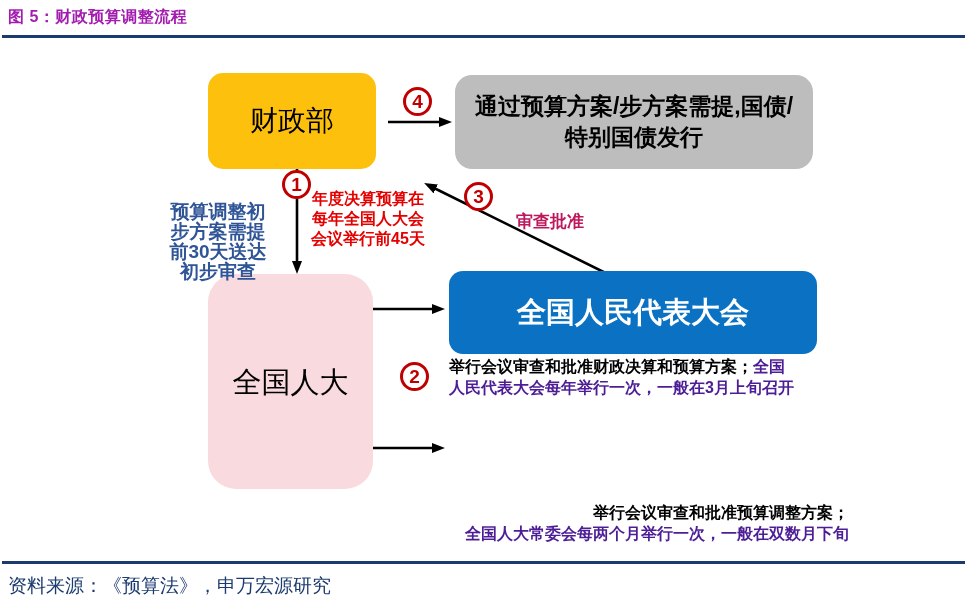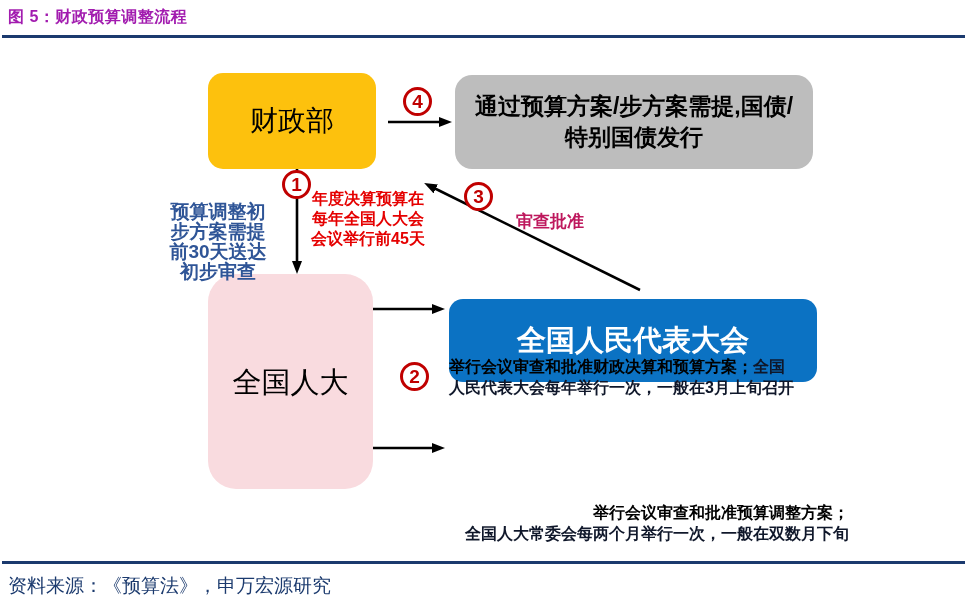--- a/index.html
+++ b/index.html
@@ -32,41 +32,41 @@
     border-radius:17px;font-size:23px;font-weight:bold;line-height:31px;
   }
   .box-fec{
     left:208px;top:274px;width:165px;height:215px;background:#F9DBDF;
     border-radius:28px;font-size:29px;font-weight:500;line-height:40px;gap:38px;
   }
   .box-blue{
     background:#0B72C3;color:#ffffff;border-radius:14px;
     font-size:29px;font-weight:bold;
   }
-  .box-npc{left:449px;top:271px;width:368px;height:83px;margin-top:28px;}
+  .box-npc{left:449px;top:271px;width:368px;height:83px;}
   .box-npcsc{left:446px;top:403px;width:371px;height:88px;}
   .circ{
     position:absolute;width:29px;height:29px;border:3px solid #C00000;
     border-radius:50%;background:#ffffff;color:#C00000;font-size:19px;
     font-weight:bold;display:flex;align-items:center;justify-content:center;
     box-sizing:border-box;z-index:3;
   }
   .circ-4{left:403px;top:87px;}
   .circ-1{left:282px;top:170px;}
   .circ-3{left:464px;top:182px;}
   .circ-2{left:400px;top:362px;}
   .ann{position:absolute;font-weight:bold;text-align:center;}
   .ann-prelim{left:166px;top:189px;width:104px;color:#2F5597;font-size:19px;line-height:20px;margin-top:13px;}
   .ann-deadline{left:300px;top:189px;width:136px;color:#E50000;font-size:16px;line-height:20px;}
   .ann-approve{left:516px;top:210px;color:#be185d;font-size:17px;white-space:nowrap;}
   .cap{position:absolute;left:449px;font-size:16px;font-weight:bold;line-height:21px;text-align:left;}
   .cap-npc{top:356px;width:400px;}
   .cap-npcsc{top:502px;width:400px;text-align:right;}
   .cap .blk{color:#000;}
-  .cap .red{color:#0f172a;}
+  .cap .red{color:#4c1d95;}
 </style>
 </head>
 <body>
 
 <div class="page">
 
   <div class="title">图 5：财政预算调整流程</div>
   <div class="rule top-rule"></div>
 
   <svg class="arrows" viewBox="0 0 972 614" xmlns="http://www.w3.org/2000/svg">

